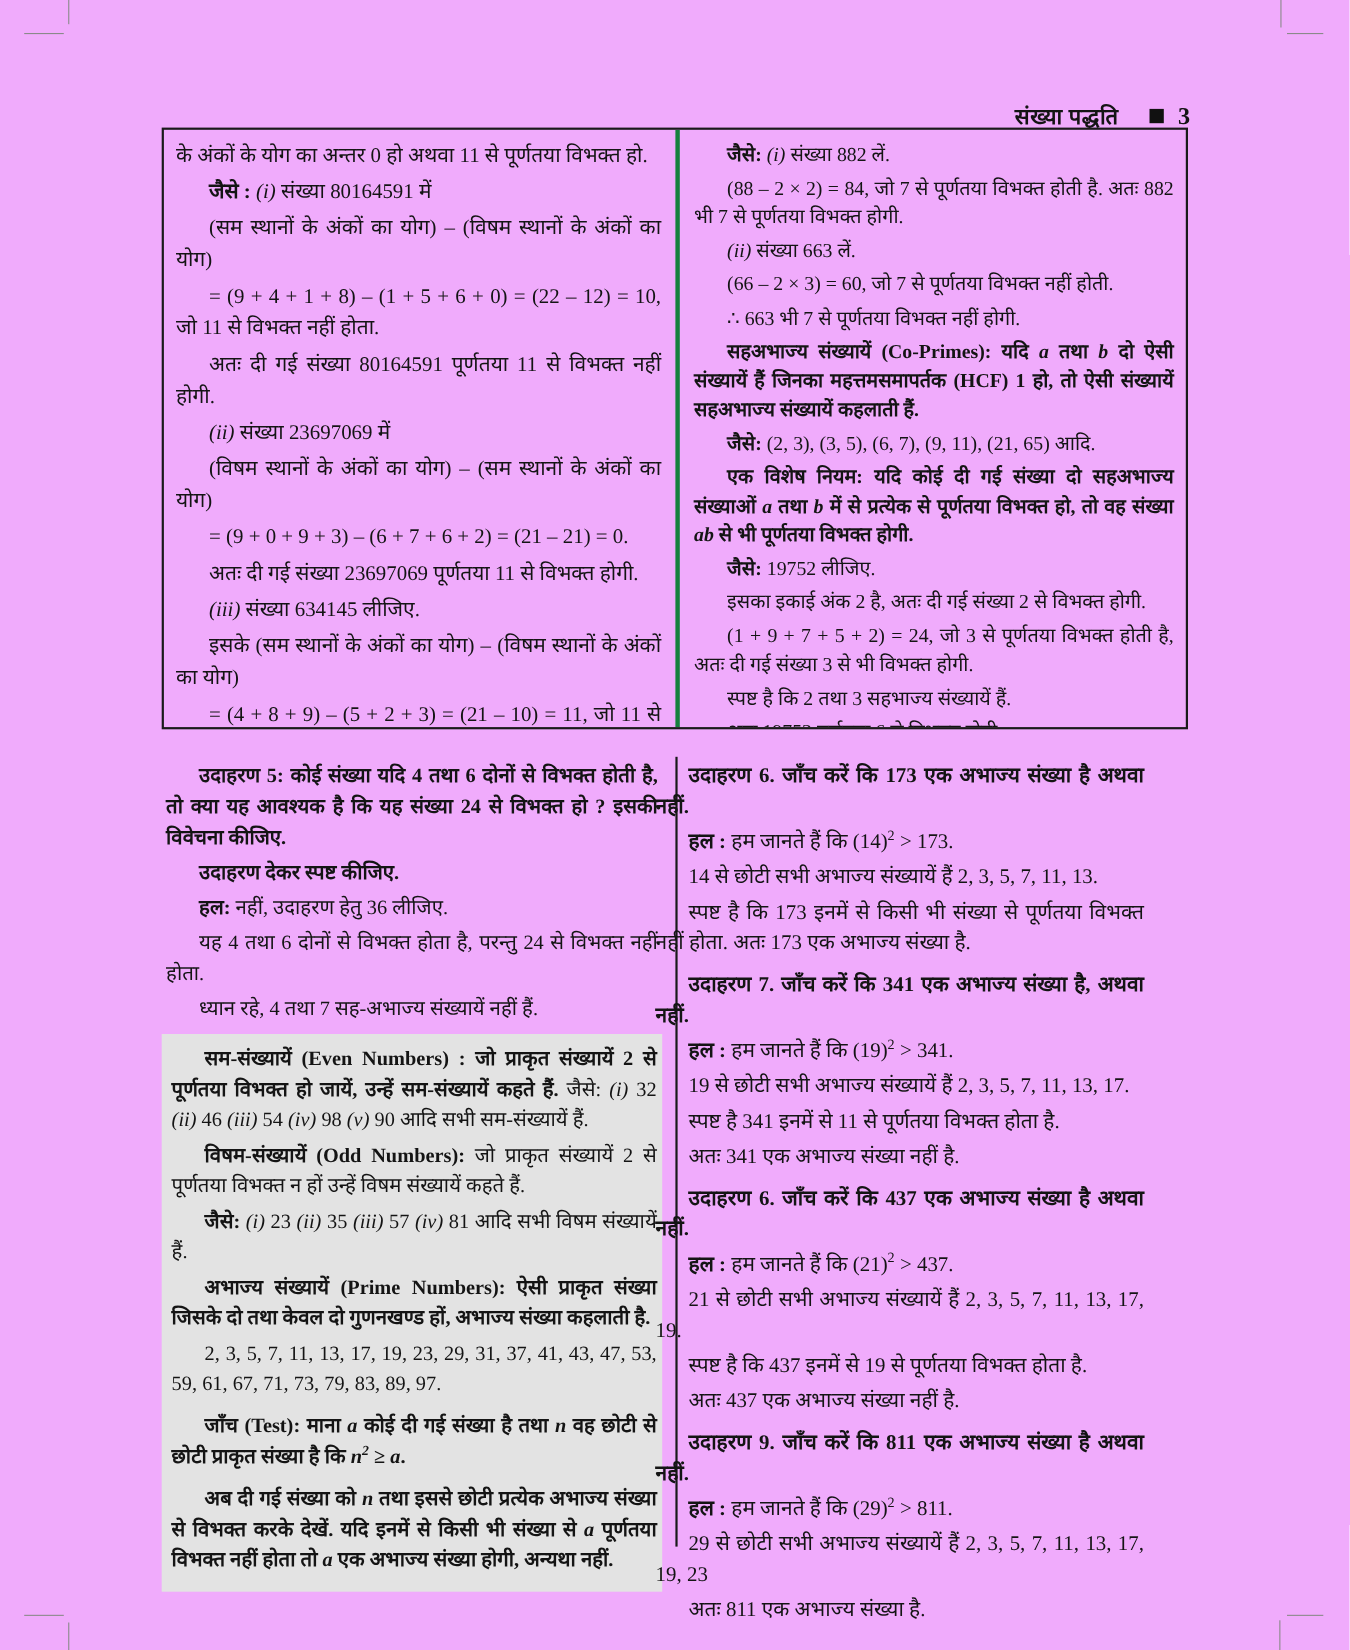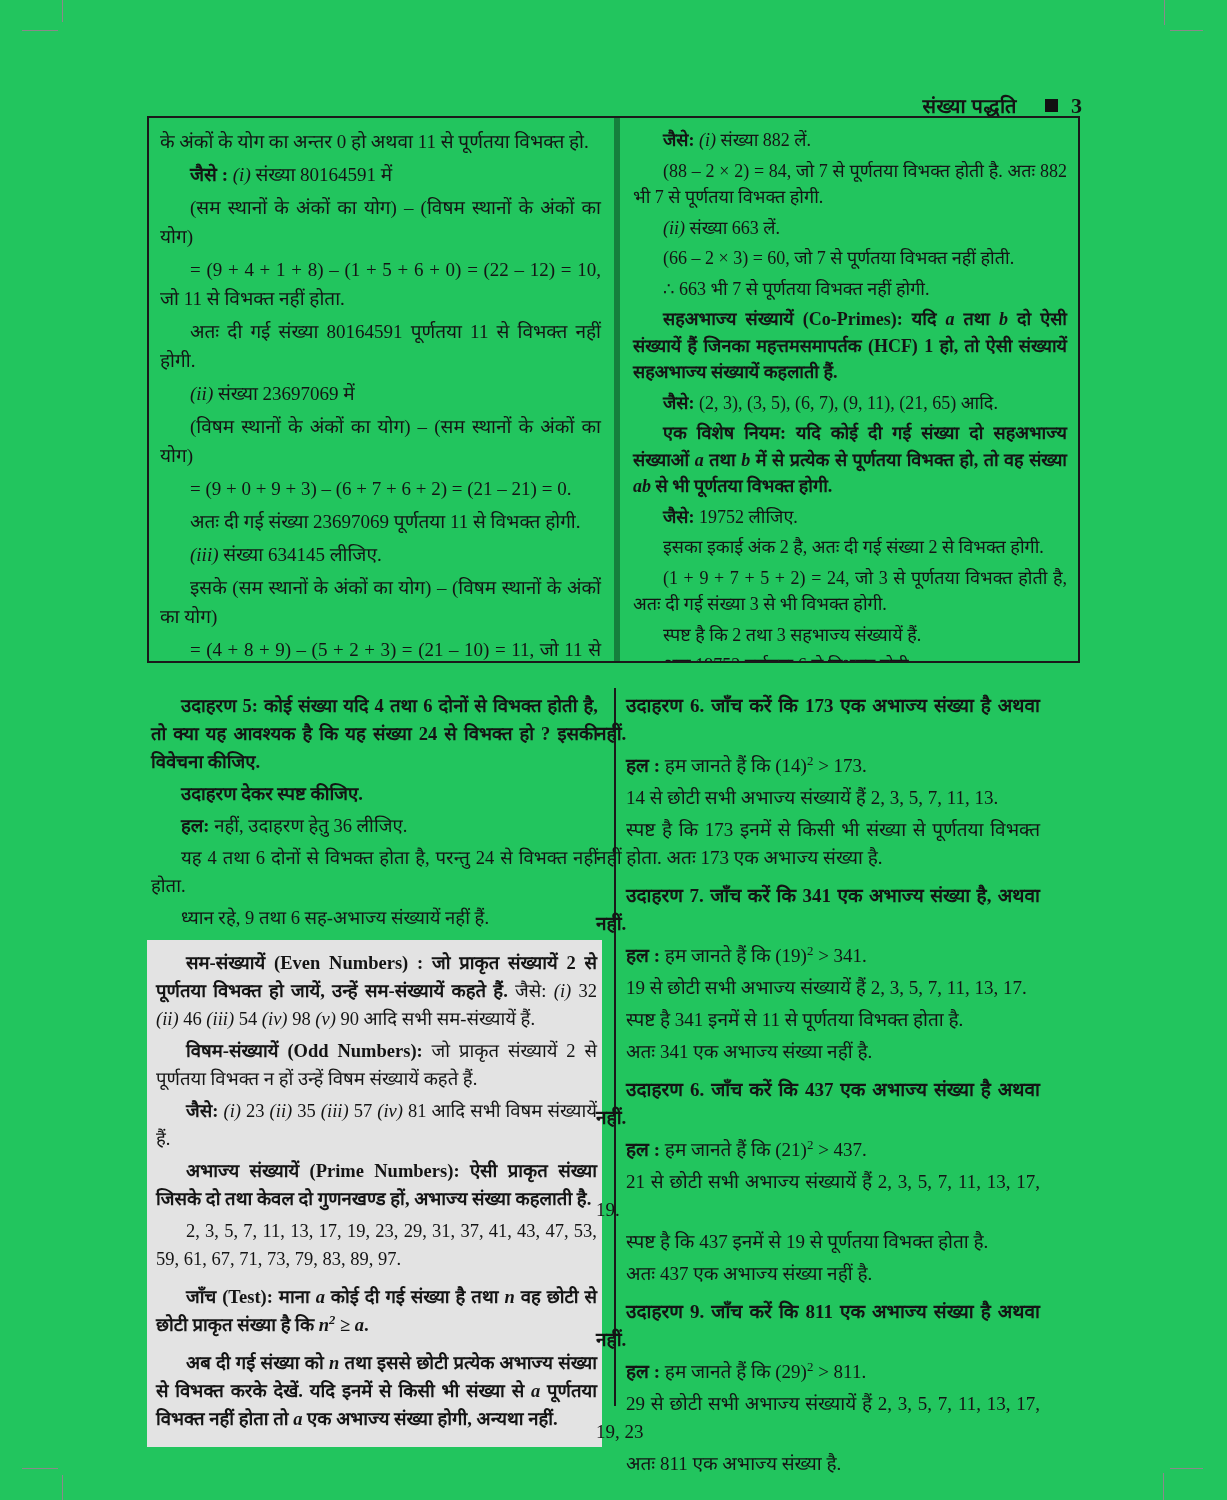--- a/index.html
+++ b/index.html
@@ -1,19 +1,19 @@
 <!DOCTYPE html>
 <html><head>
 <meta charset="utf-8">
 <style>
   html,body{margin:0;padding:0;background:#ffffff;}
   .page{
     position:relative;
     width:1227px;height:1500px;
-    background:#22c55e;
+    background:#f0abfc;
     font-family:"Liberation Serif","DejaVu Serif",serif;
     color:#141414;
     overflow:hidden;
   }
   
   .crop{position:absolute;background:#8a8a8a;}
   
   .header{
     position:absolute;top:92px;right:145px;
     display:flex;align-items:center;
@@ -31,21 +31,21 @@
     display:flex;
     overflow:hidden;
   }
   .rb-col{box-sizing:border-box;overflow:hidden;}
   .rb-left{
     width:465px;padding:5px 9px 0 7px;
     font-size:19px;line-height:29px;
   }
   .rb-right{
     width:464px;padding:5px 7px 0 9px;
-    border-left:6px solid #15803d;
+    border-left:4px solid #15803d;
     font-size:18px;line-height:26.5px;
   }
   
   .col-left{
     position:absolute;left:147px;top:688px;width:455px;
     font-size:18.5px;line-height:28px;
   }
   .col-divider{
     position:absolute;left:614px;top:688px;
     width:2px;height:718px;background:#1a1a1a;
@@ -119,21 +119,21 @@
         <p class="para ind"><span>अतः 19752 पूर्णतया 6 से विभक्त होगी.</span></p>
       </div>
   </div>
 
   <div class="col-left">
     <div>
         <p class="para ind"><span class="bold">उदाहरण 5: कोई संख्या यदि 4 तथा 6 दोनों से विभक्त होती है, तो क्या यह आवश्यक है कि यह संख्या 24 से विभक्त हो ? इसकी विवेचना कीजिए.</span></p>
         <p class="para ind"><span class="bold">उदाहरण देकर स्पष्ट कीजिए.</span></p>
         <p class="para ind"><span class="bold">हल: </span><span>नहीं, उदाहरण हेतु 36 लीजिए.</span></p>
         <p class="para ind"><span>यह 4 तथा 6 दोनों से विभक्त होता है, परन्तु 24 से विभक्त नहीं होता.</span></p>
-        <p class="para ind"><span>ध्यान रहे, 9 तथा 6 सह-अभाज्य संख्यायें नहीं हैं.</span></p>
+        <p class="para ind"><span>ध्यान रहे, 4 तथा 7 सह-अभाज्य संख्यायें नहीं हैं.</span></p>
       </div>
     <div class="graybox">
         <p class="para ind"><span class="bold">सम-संख्यायें (Even Numbers) : जो प्राकृत संख्यायें 2 से पूर्णतया विभक्त हो जायें, उन्हें सम-संख्यायें कहते हैं. </span><span>जैसे: </span><span class="ital">(i)</span><span> 32 </span><span class="ital">(ii)</span><span> 46 </span><span class="ital">(iii)</span><span> 54 </span><span class="ital">(iv)</span><span> 98 </span><span class="ital">(v)</span><span> 90 आदि सभी सम-संख्यायें हैं.</span></p>
         <p class="para ind"><span class="bold">विषम-संख्यायें (Odd Numbers): </span><span>जो प्राकृत संख्यायें 2 से पूर्णतया विभक्त न हों उन्हें विषम संख्यायें कहते हैं.</span></p>
         <p class="para ind"><span class="bold">जैसे: </span><span class="ital">(i)</span><span> 23 </span><span class="ital">(ii)</span><span> 35 </span><span class="ital">(iii)</span><span> 57 </span><span class="ital">(iv)</span><span> 81 आदि सभी विषम संख्यायें हैं.</span></p>
         <p class="para ind"><span class="bold">अभाज्य संख्यायें (Prime Numbers): ऐसी प्राकृत संख्या जिसके दो तथा केवल दो गुणनखण्ड हों, अभाज्य संख्या कहलाती है.</span></p>
         <p class="para ind"><span>2, 3, 5, 7, 11, 13, 17, 19, 23, 29, 31, 37, 41, 43, 47, 53, 59, 61, 67, 71, 73, 79, 83, 89, 97.</span></p>
         <p class="para ind mt"><span class="bold">जाँच (Test): माना </span><span class="bold ital">a</span><span class="bold"> कोई दी गई संख्या है तथा </span><span class="bold ital">n</span><span class="bold"> वह छोटी से छोटी प्राकृत संख्या है कि </span><span class="bold ital">n</span><sup class="bold ital">2</sup><span class="bold"> ≥ </span><span class="bold ital">a</span><span class="bold">.</span></p>
         <p class="para ind mt"><span class="bold">अब दी गई संख्या को </span><span class="bold ital">n</span><span class="bold"> तथा इससे छोटी प्रत्येक अभाज्य संख्या से विभक्त करके देखें. यदि इनमें से किसी भी संख्या से </span><span class="bold ital">a</span><span class="bold"> पूर्णतया विभक्त नहीं होता तो </span><span class="bold ital">a</span><span class="bold"> एक अभाज्य संख्या होगी, अन्यथा नहीं.</span></p>
       </div>

